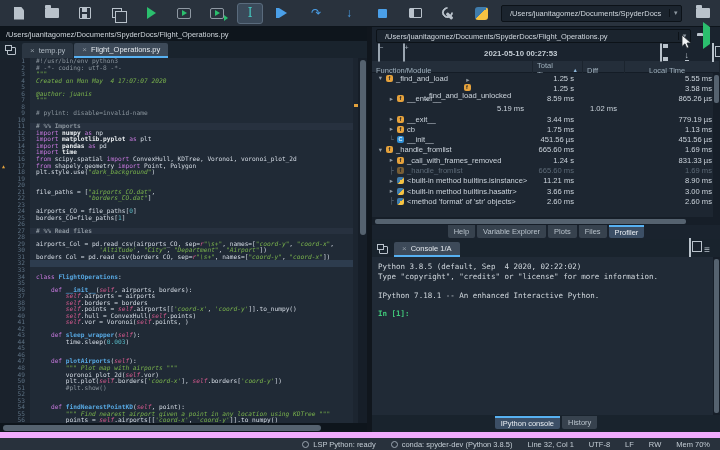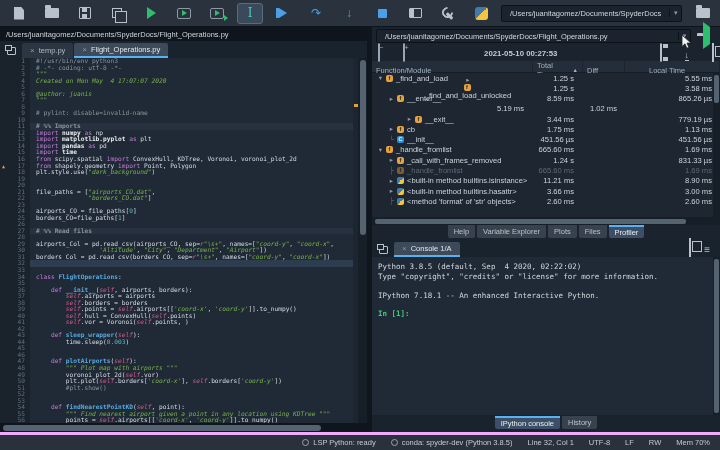--- a/index.html
+++ b/index.html
@@ -151,21 +151,21 @@
   .cons-body { flex:1; background:#202a36; position:relative; overflow:hidden;
     font-family:"DejaVu Sans Mono", monospace; font-size:7.5px; color:#d0d7dd; padding:5px 0 0 6px; }
   .cline { white-space:pre; line-height:9.5px; }
   .cprompt { color:#41c97a; font-weight:bold; line-height:9.5px; margin-top:9px; }
   .co-vsb { position:absolute; right:0; top:0; bottom:0; width:7px; background:#161e28; }
   .co-vsb .sl { position:absolute; top:2px; bottom:2px; left:1px; width:5px; background:#55626f; border-radius:2px; }
   .cons-tabs { height:17px; background:#19232d; display:flex; justify-content:center; gap:2px;
     align-items:flex-start; padding-top:1px; flex:0 0 auto; }
 
   
-  .statusbar { height:18px; background:#28313c; border-top:3px solid #f0abfc; display:flex;
+  .statusbar { height:18px; background:#28313c; border-top:6px solid #f0abfc; display:flex;
     align-items:center; justify-content:flex-end; gap:15px; padding:0 10px; font-size:7.5px;
     color:#c3ccd4; flex:0 0 auto; }
   .sb-item { display:flex; align-items:center; gap:4px; white-space:nowrap; }
   .i-dotc { width:7px; height:7px; border:1.2px solid #9aa5b0; border-radius:50%; }
 
   .cursor { position:absolute; left:681px; top:34px; z-index:50; }
 </style>
 </head>
 <body>
 
@@ -381,21 +381,21 @@
               <div class="numl">865.26 µs</div>
               <div class=""></div>
             </div>
             <div class="prow">
               <div class="num">5.19 ms</div>
               <div class=""></div>
               <div class="numl">1.02 ms</div>
               <div class=""></div>
             </div>
             <div class="prow">
-              <div class="name" style="padding-left: 15px; margin-left: 18px;">
+              <div class="name" style="padding-left: 15px;">
                 <span class="exp">▸</span>
                 <span class="ti fn">f</span>
                 <span>__exit__</span>
               </div>
               <div class="num">3.44 ms</div>
               <div class=""></div>
               <div class="numl">779.19 µs</div>
               <div class=""></div>
             </div>
             <div class="prow">

